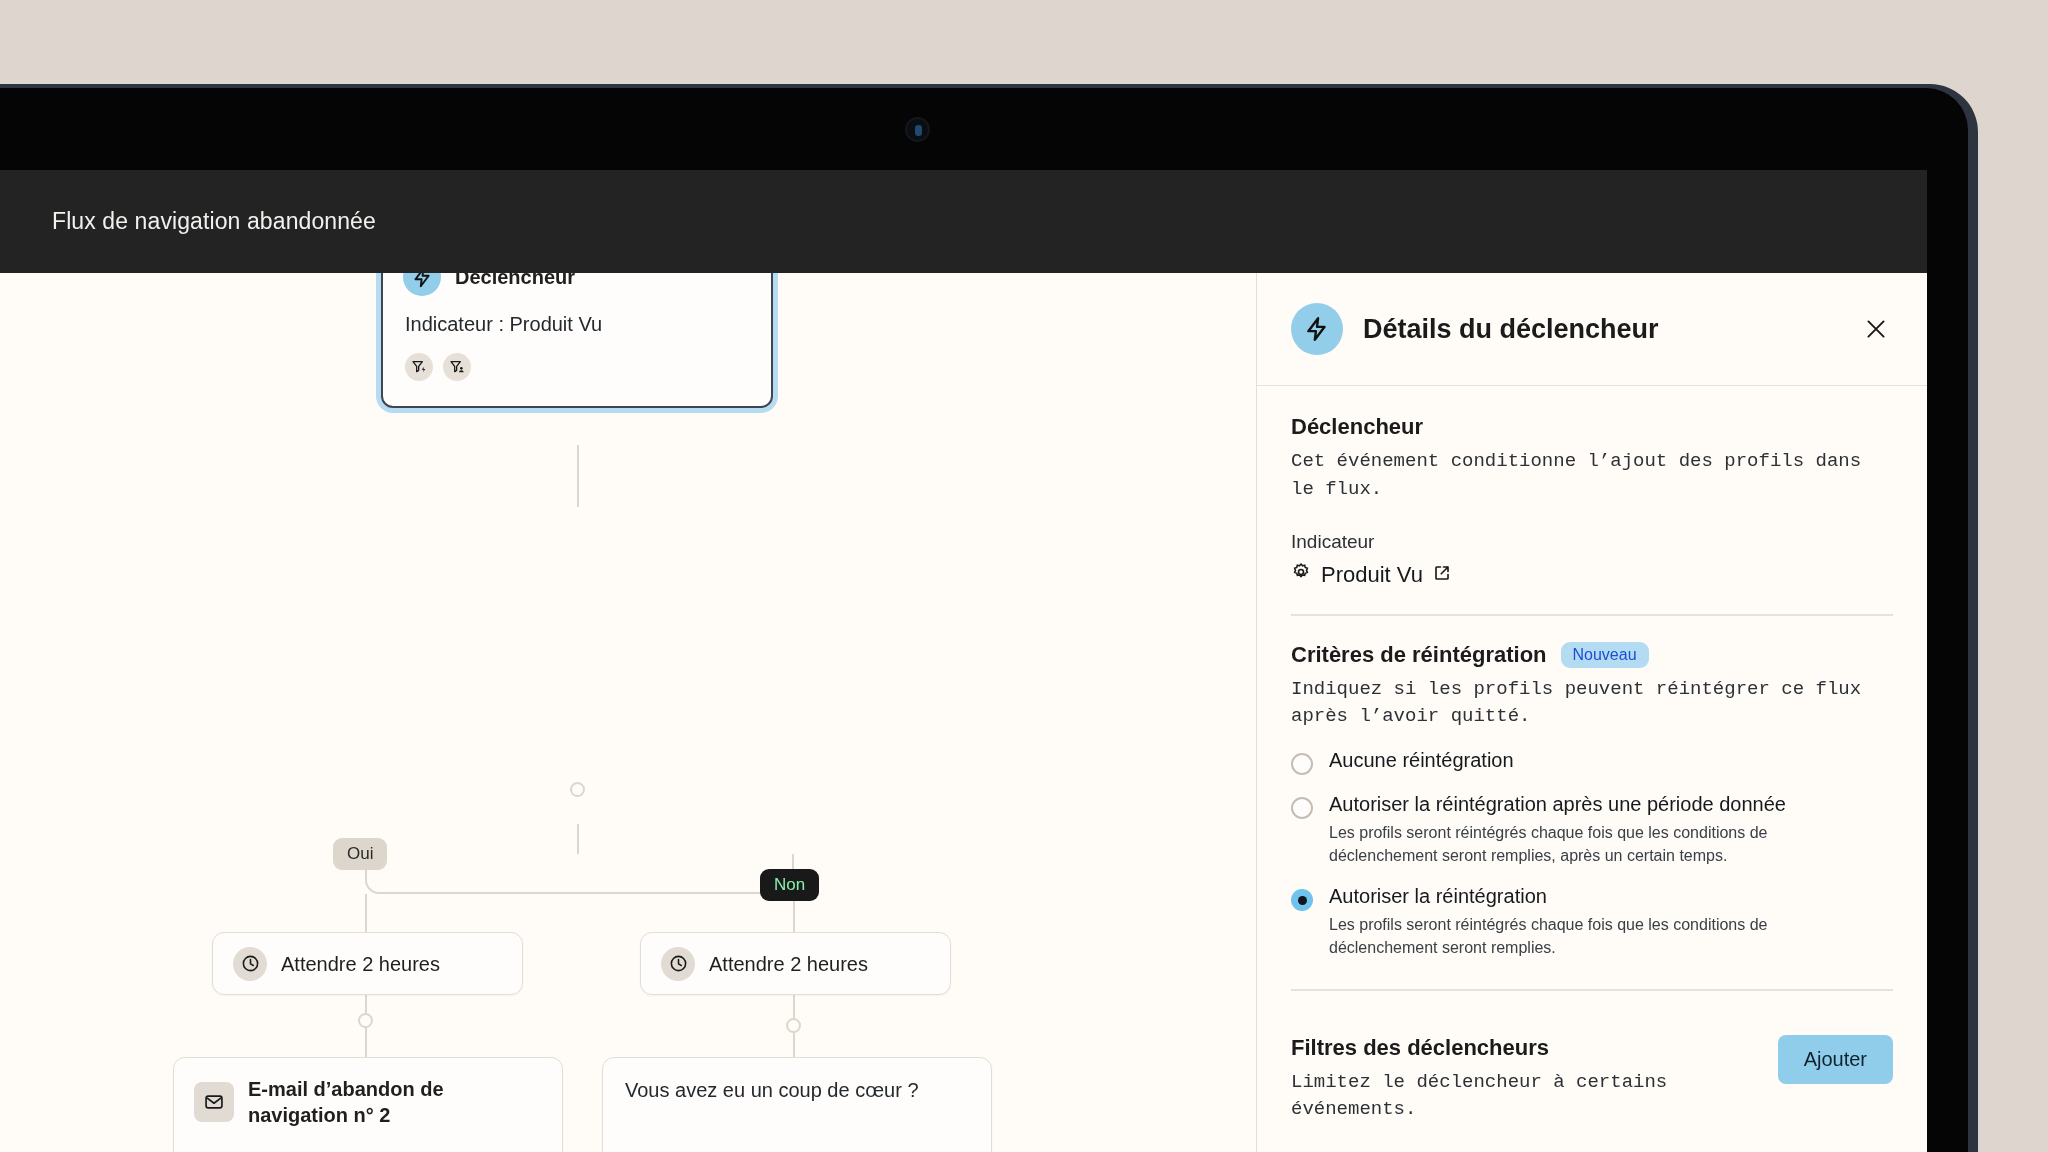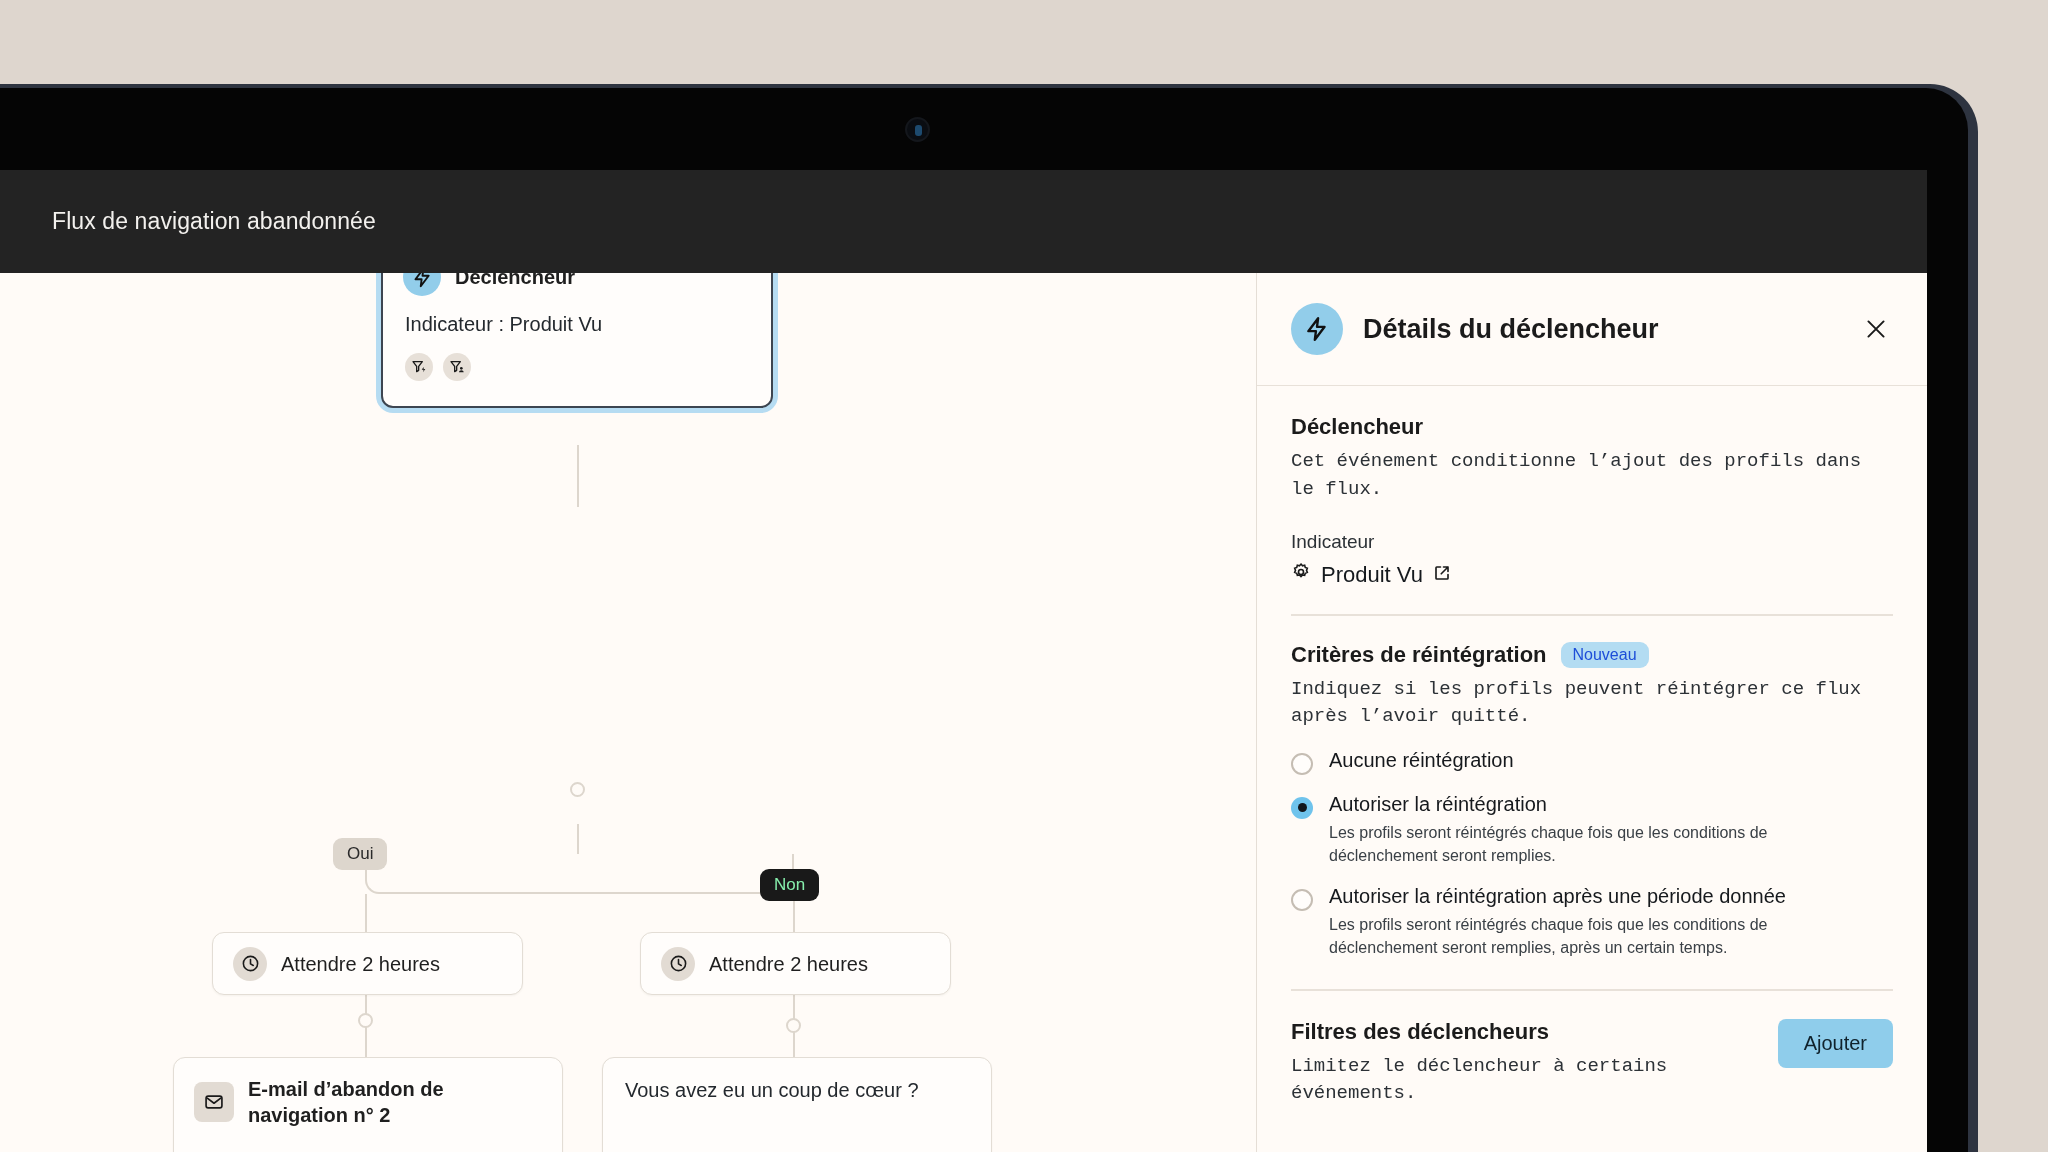--- a/index.html
+++ b/index.html
@@ -444,39 +444,39 @@
       <div class="sec-desc" style="max-width:575px;">Indiquez si les profils peuvent réintégrer ce flux après l’avoir quitté.</div>
 
       <div class="radio-row">
         <div class="radio"></div>
         <div>
           <div class="radio-label">Aucune réintégration</div>
         </div>
       </div>
 
       <div class="radio-row">
+        <div class="radio"></div>
+        <div>
+          <div class="radio-label">Autoriser la réintégration après une période donnée</div>
+          <div class="radio-help">Les profils seront réintégrés chaque fois que les conditions de déclenchement seront remplies, après un certain temps.</div>
+        </div>
+      </div>
+
+      <div class="radio-row">
         <div class="radio on"></div>
         <div>
           <div class="radio-label">Autoriser la réintégration</div>
           <div class="radio-help">Les profils seront réintégrés chaque fois que les conditions de déclenchement seront remplies.</div>
         </div>
       </div>
-
-      <div class="radio-row">
-        <div class="radio"></div>
-        <div>
-          <div class="radio-label">Autoriser la réintégration après une période donnée</div>
-          <div class="radio-help">Les profils seront réintégrés chaque fois que les conditions de déclenchement seront remplies, après un certain temps.</div>
-        </div>
-      </div>
     </div>
 
     <div class="divider" style="margin-top:30px;"></div>
 
-    <div class="panel-section" style="padding-top:28px;">
+    <div class="panel-section" style="padding-top:44px;">
       <div class="sec-row">
         <div>
           <div class="sec-title">Filtres des déclencheurs</div>
           <div class="sec-desc">Limitez le déclencheur à certains événements.</div>
         </div>
         <button id="add-btn">Ajouter</button>
       </div>
     </div>
 
   </div>

